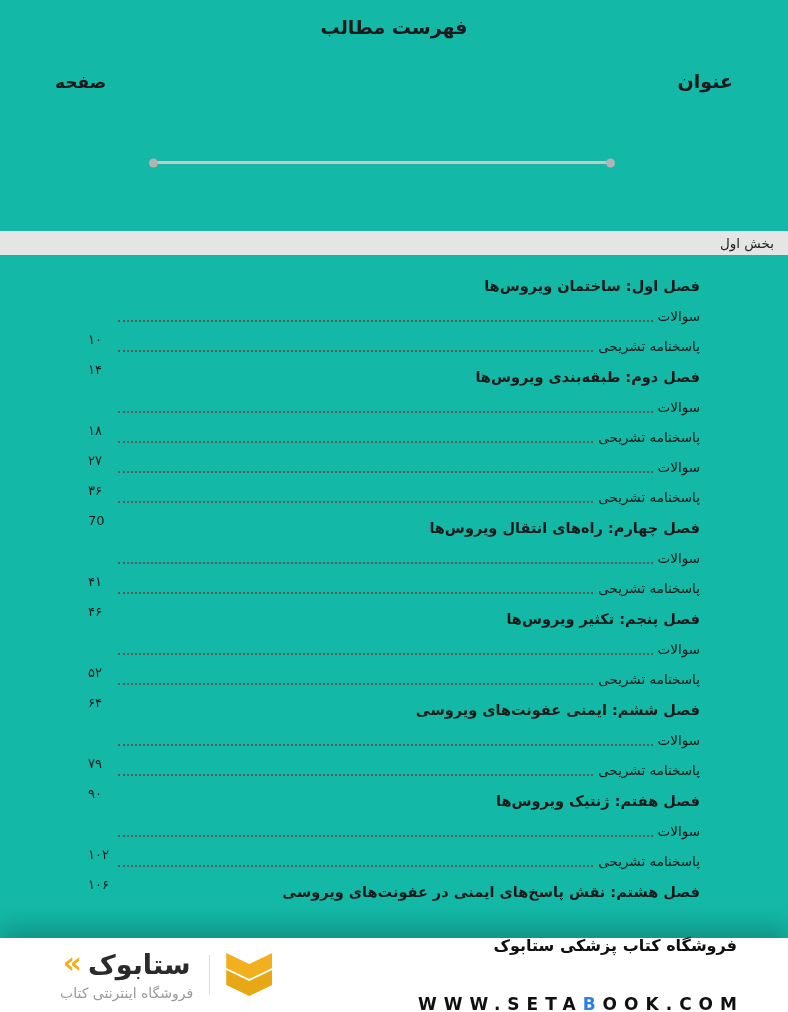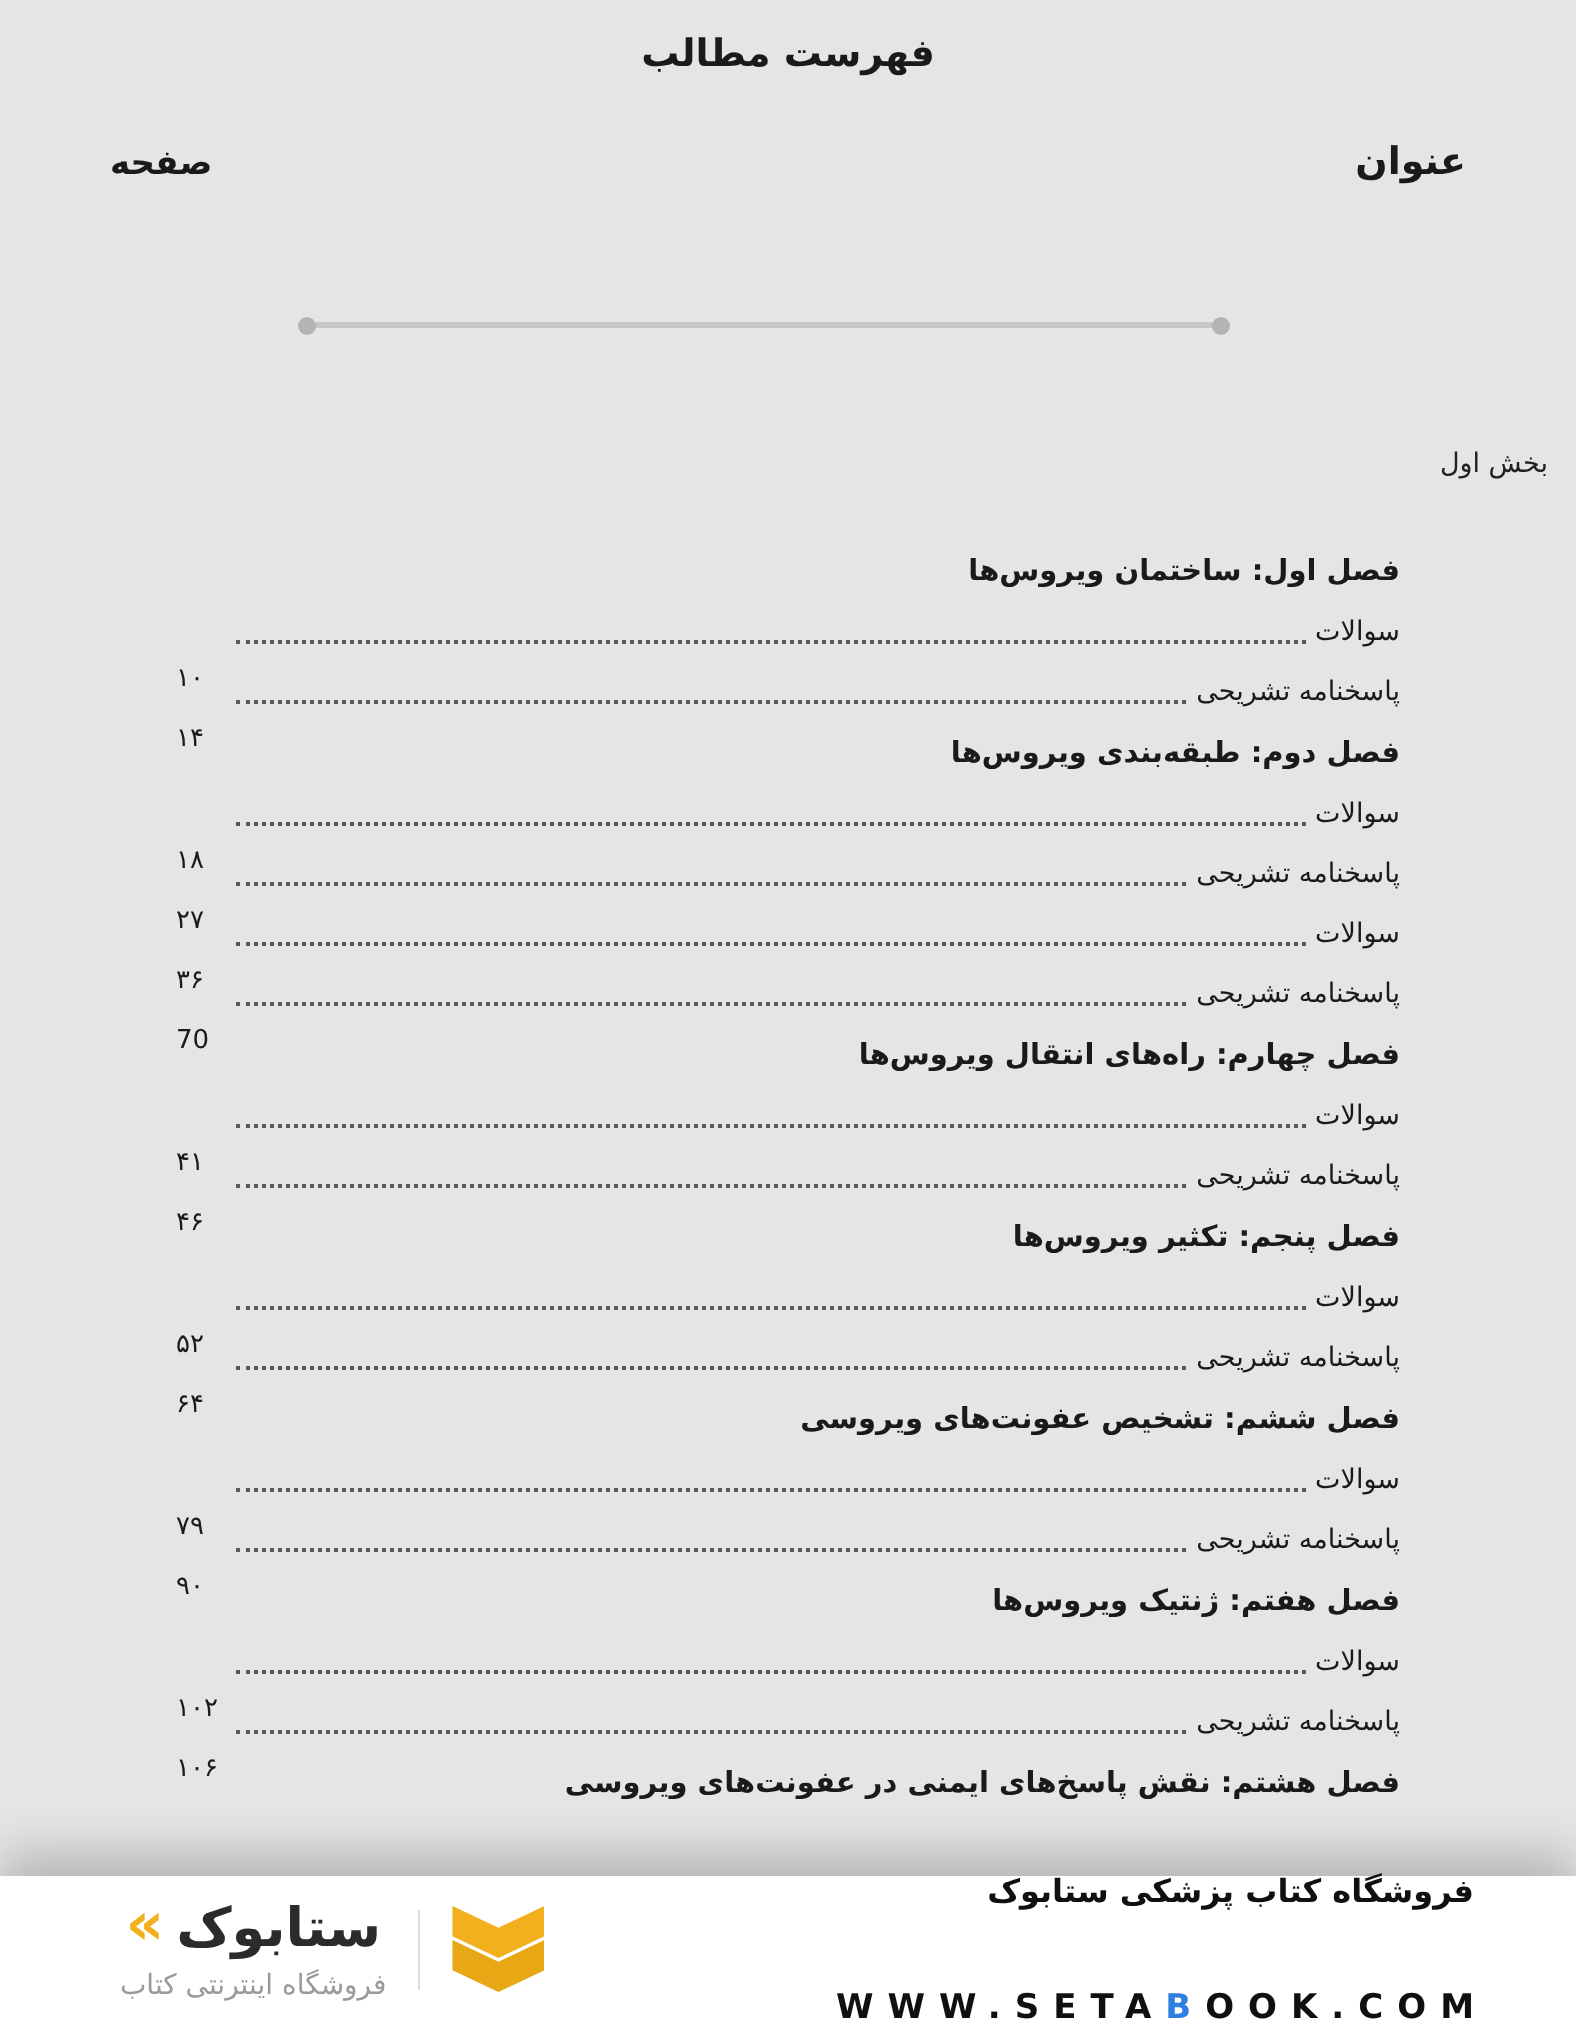--- a/index.html
+++ b/index.html
@@ -11,21 +11,21 @@
   }
   *{margin:0;padding:0;box-sizing:border-box;}
   html,body{width:788px;height:1012px;background:#fff;}
   body{
     font-family:"DejaVu Sans", sans-serif;
     direction:rtl;
     color:var(--ink);
     position:relative;
     overflow:hidden;
   }
-  .page{position:absolute;inset:0;background:#e5e5e5;}
+  .page{position:absolute;inset:0;background:#14b8a6;}
 
   .page-title{
     text-align:center;
     font-weight:bold;
     font-size:19px;
     padding-top:16px;
   }
 
   .col-headers{
     display:flex;
@@ -52,21 +52,21 @@
     width:9px;height:9px;
     border-radius:50%;
     background:#B3B3B3;
     transform:translateY(-50%);
   }
   .divider .dot.d-left{left:-3px;}
   .divider .dot.d-right{right:-3px;}
 
   .section-band{
     position:absolute;
-    top:220px;
+    top:231px;
     left:0;right:0;
     height:24px;
     background:var(--band-bg);
     line-height:24px;
     padding-right:14px;
     font-size:13.5px;
     color:#222;
     padding-left:20px;
   }
 
@@ -270,21 +270,21 @@
       <div class="toc-row">
         <span class="label">سوالات</span>
         <span class="leader"></span>
         <span class="pagenum">۵۲</span>
       </div>
       <div class="toc-row">
         <span class="label">پاسخنامه تشریحی</span>
         <span class="leader"></span>
         <span class="pagenum">۶۴</span>
       </div>
-      <div class="chapter-title">فصل ششم: تشخیص عفونت‌های ویروسی</div>
+      <div class="chapter-title">فصل ششم: ایمنی عفونت‌های ویروسی</div>
       <div class="toc-row">
         <span class="label">سوالات</span>
         <span class="leader"></span>
         <span class="pagenum">۷۹</span>
       </div>
       <div class="toc-row">
         <span class="label">پاسخنامه تشریحی</span>
         <span class="leader"></span>
         <span class="pagenum">۹۰</span>
       </div>

